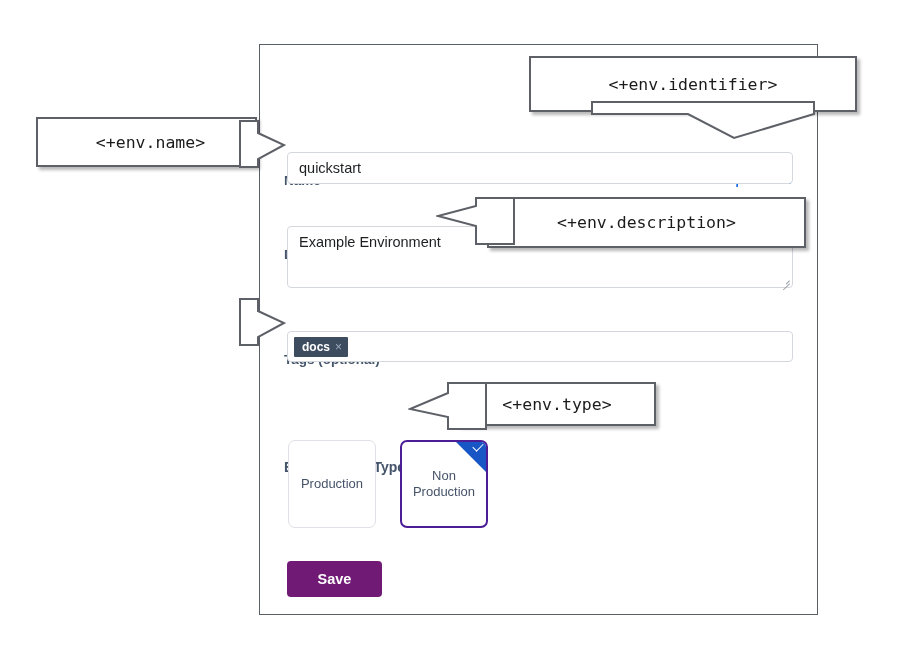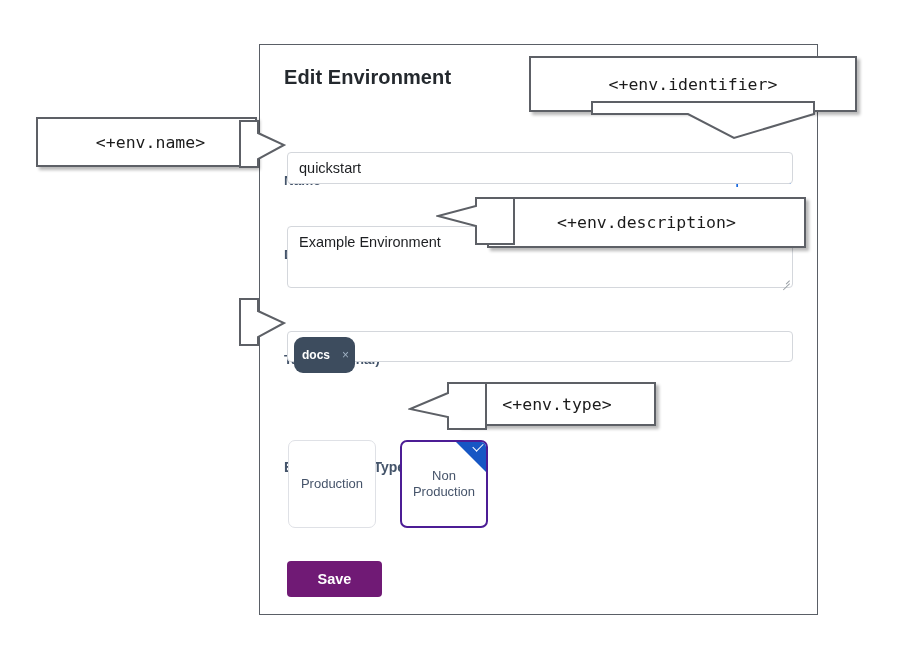--- a/index.html
+++ b/index.html
@@ -66,23 +66,23 @@
   .resize-grip i{
     position:absolute;right:0;display:block;height:1px;background:#9aa0a6;
   }
   .resize-grip i:nth-child(1){bottom:1px;width:9px;transform:rotate(-45deg);transform-origin:100% 100%;}
   .resize-grip i:nth-child(2){bottom:1px;width:5px;transform:rotate(-45deg);transform-origin:100% 100%;margin-bottom:3px;}
 
   
   #tags-input{left:287px;top:331px;width:506px;height:31px;}
   .chip{
     position:absolute;left:6px;top:5px;
-    height:36px;padding:0 6px 0 8px;
-    background:#3d4c5e;border-radius:9px;
-    display:flex;align-items:center;gap:12px;
+    height:20px;padding:0 6px 0 8px;
+    background:#3d4c5e;border-radius:1px;
+    display:flex;align-items:center;gap:5px;
   }
   .chip .chip-label{font-size:12px;color:#ffffff;font-weight:bold;line-height:1;}
   .chip .chip-x{font-size:12px;color:#9fb0c2;line-height:1;}
 
   
   .tile{
     position:absolute;
     box-sizing:border-box;
     width:88px;height:88px;
     border-radius:7px;
@@ -161,21 +161,20 @@
   <svg class="tail" style="left:436px;top:196px;width:80px;height:50px;" viewBox="0 0 80 50">
     <path d="M78,2 L40,2 L40,10 L2,20 L40,30 L40,48 L78,48 Z" fill="#ffffff" stroke="#5d6066" stroke-width="2" stroke-linejoin="miter"></path>
   </svg>
 
   <svg class="tail" style="left:408px;top:381px;width:80px;height:50px;" viewBox="0 0 80 50">
     <path d="M78,2 L40,2 L40,12 L2,28 L40,36 L40,48 L78,48 Z" fill="#ffffff" stroke="#5d6066" stroke-width="2" stroke-linejoin="miter"></path>
   </svg>
 
   <div class="card">
 
-    <div class="card-title">Edit Environment</div>
 
     <div class="field-label" style="left:24px;top:128px;">Name</div>
 
     <div class="id-row">
       <span>ID:</span>
       <span class="idval">quickstart</span>
     </div>
 
     <div class="field-label" style="left:24px;top:202px;">Description (optional)</div>
 

